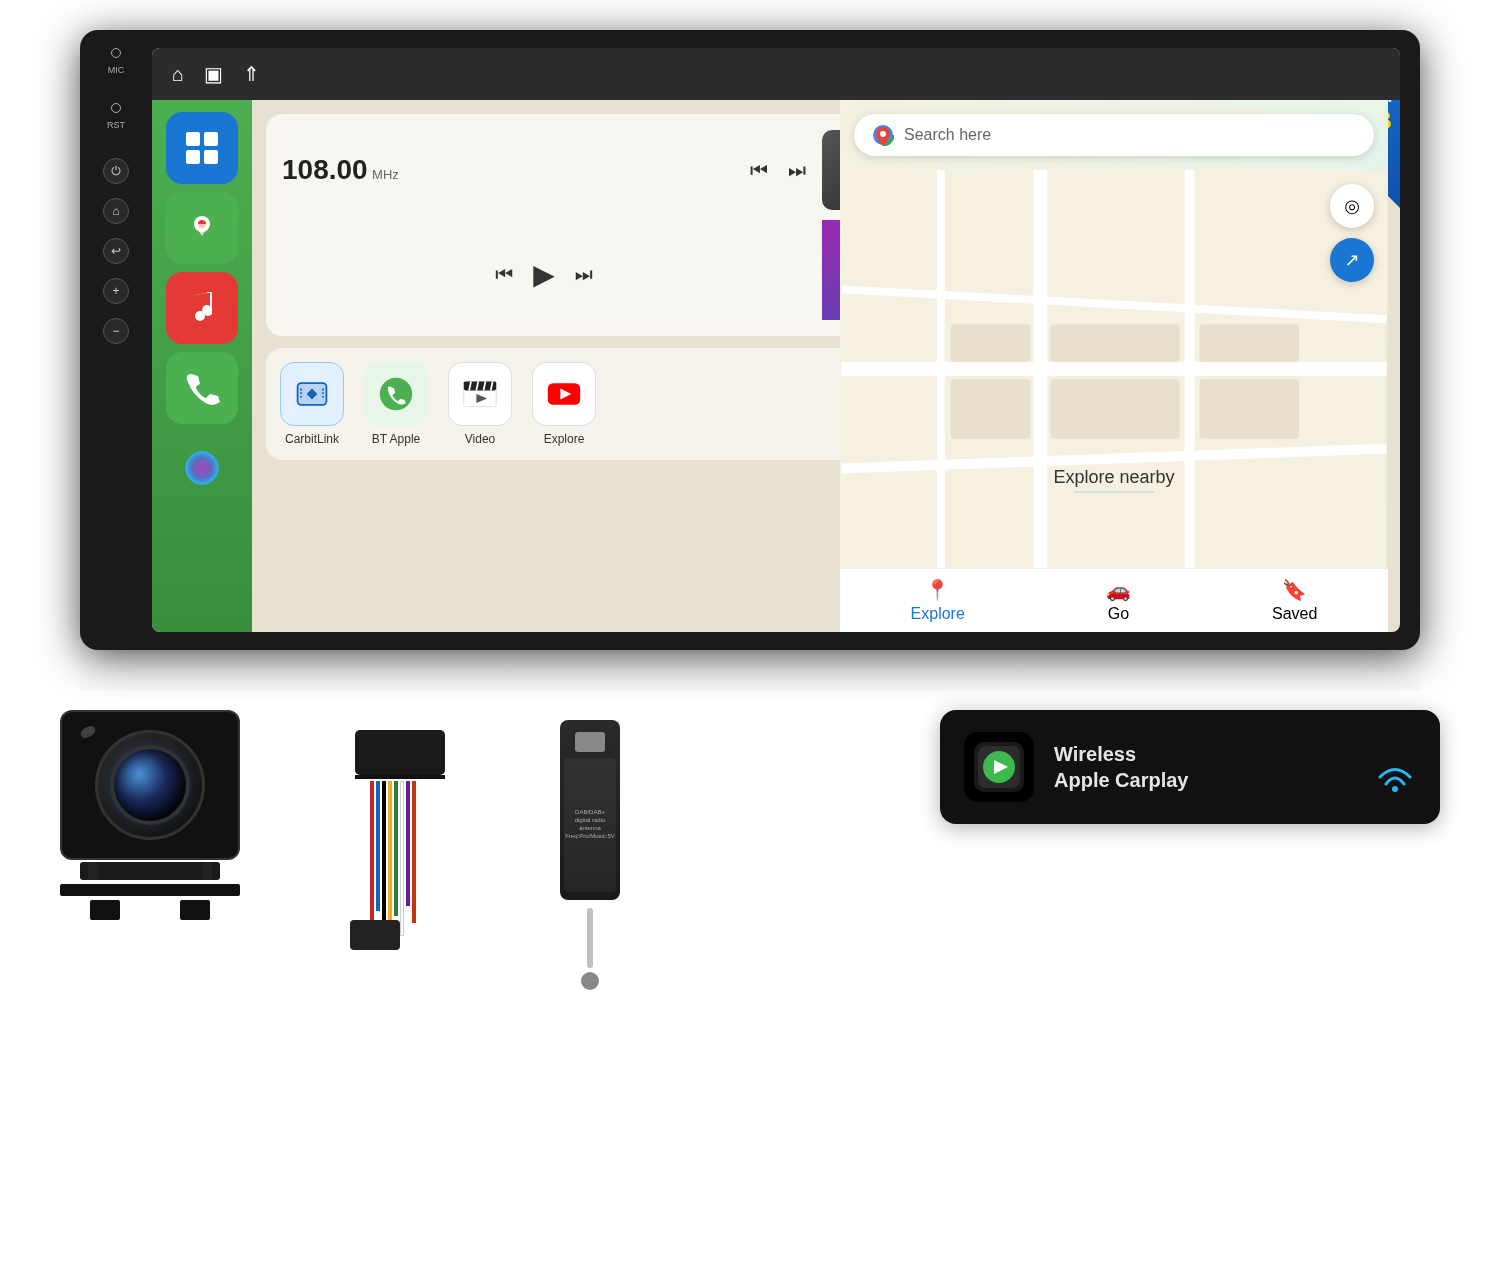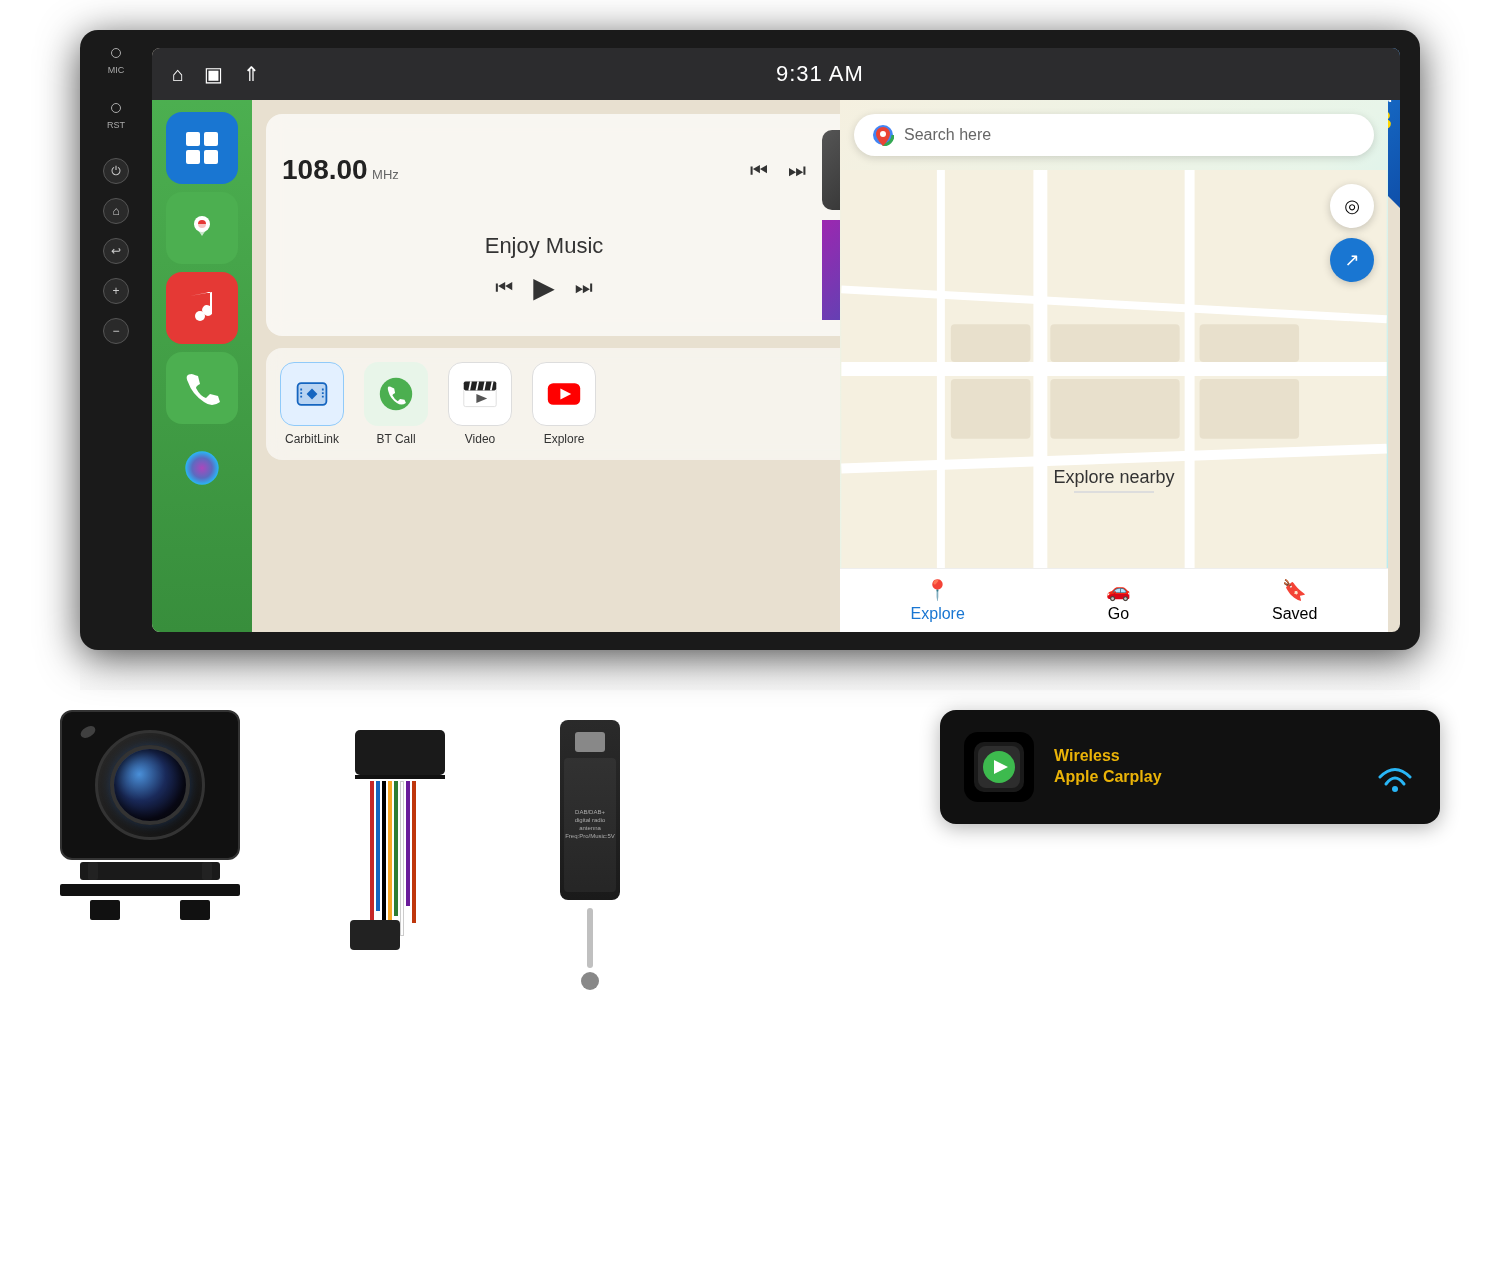--- a/index.html
+++ b/index.html
@@ -497,22 +497,22 @@
       width: 70px;
       height: 70px;
       border-radius: 14px;
       background: #000;
       display: flex;
       align-items: center;
       justify-content: center;
       flex-shrink: 0;
     }
     .wireless-card .card-text {
-      color: #eab308;
-      font-size: 16px;
+      color: #e5e5e5;
+      font-size: 20px;
       font-weight: 600;
       line-height: 1.3;
     }
     .wifi-waves {
       position: absolute;
       right: 20px;
       top: 50%;
       transform: translateY(-50%);
       display: flex;
       flex-direction: column;
@@ -564,21 +564,20 @@
 
     <div class="top-bar">
       <div class="top-bar-icons">
 
         <span class="top-icon">⌂</span>
 
         <span class="top-icon">▣</span>
 
         <span class="top-icon">⇑</span>
       </div>
-      <div class="top-time">9:31 AM</div>
     </div>
 
     <div class="top-badge">
       <div class="badge-bg"></div>
       <div class="badge-text">
         <div class="line1">4 GB</div>
         <div class="line2">8 cord</div>
         <div class="line3">64GB</div>
       </div>
     </div>
@@ -641,21 +640,20 @@
             <button class="ctrl-btn">⏮</button>
             <button class="ctrl-btn">⏭</button>
           </div>
           <div class="album-art">
 
             <div style="width:100%;height:100%;background:linear-gradient(135deg,#555,#222);display:flex;align-items:center;justify-content:center;color:rgba(200,200,255,0.6);font-size:36px;">🎧</div>
           </div>
         </div>
         <div class="music-bottom">
           <div style="flex:1;">
-            <div class="music-title">Enjoy Music</div>
             <div class="music-controls-row" style="margin-top:8px;">
               <button class="ctrl-btn">⏮</button>
               <button class="ctrl-btn" style="font-size:28px;">▶</button>
               <button class="ctrl-btn">⏭</button>
             </div>
           </div>
           <div class="album-art2">
             <div style="width:100%;height:100%;background:linear-gradient(135deg,#9c27b0,#3f51b5);display:flex;align-items:center;justify-content:center;color:rgba(255,255,255,0.5);font-size:32px;">🎵</div>
           </div>
         </div>
@@ -676,21 +674,21 @@
           <div class="dock-label">CarbitLink</div>
         </div>
 
         <div class="dock-app">
           <div class="dock-icon btcall">
             <svg viewBox="0 0 40 40" width="36" height="36">
               <circle cx="20" cy="20" r="18" fill="#4CAF50"></circle>
               <path d="M14 12 Q14 12 18 14 L19 19 Q16 20.5 16 21.5 Q18.5 26.5 22 28 Q23 27 24.5 25.5 L29.5 26.5 Q31 30 31 30 Q26 33.5 21 30 Q13.5 25 11.5 17 Q9.5 10 14 12Z" fill="white"></path>
             </svg>
           </div>
-          <div class="dock-label">BT Call</div>
+          <div class="dock-label">BT Apple</div>
         </div>
 
         <div class="dock-app">
           <div class="dock-icon video">
             <svg viewBox="0 0 40 40" width="36" height="36">
               <rect x="2" y="6" width="36" height="28" rx="2" fill="#fff" stroke="#ddd" stroke-width="1"></rect>
 
               <rect x="2" y="6" width="36" height="10" rx="2" fill="#222"></rect>
               <line x1="10" y1="6" x2="8" y2="16" stroke="#fff" stroke-width="2"></line>
               <line x1="18" y1="6" x2="16" y2="16" stroke="#fff" stroke-width="2"></line>

